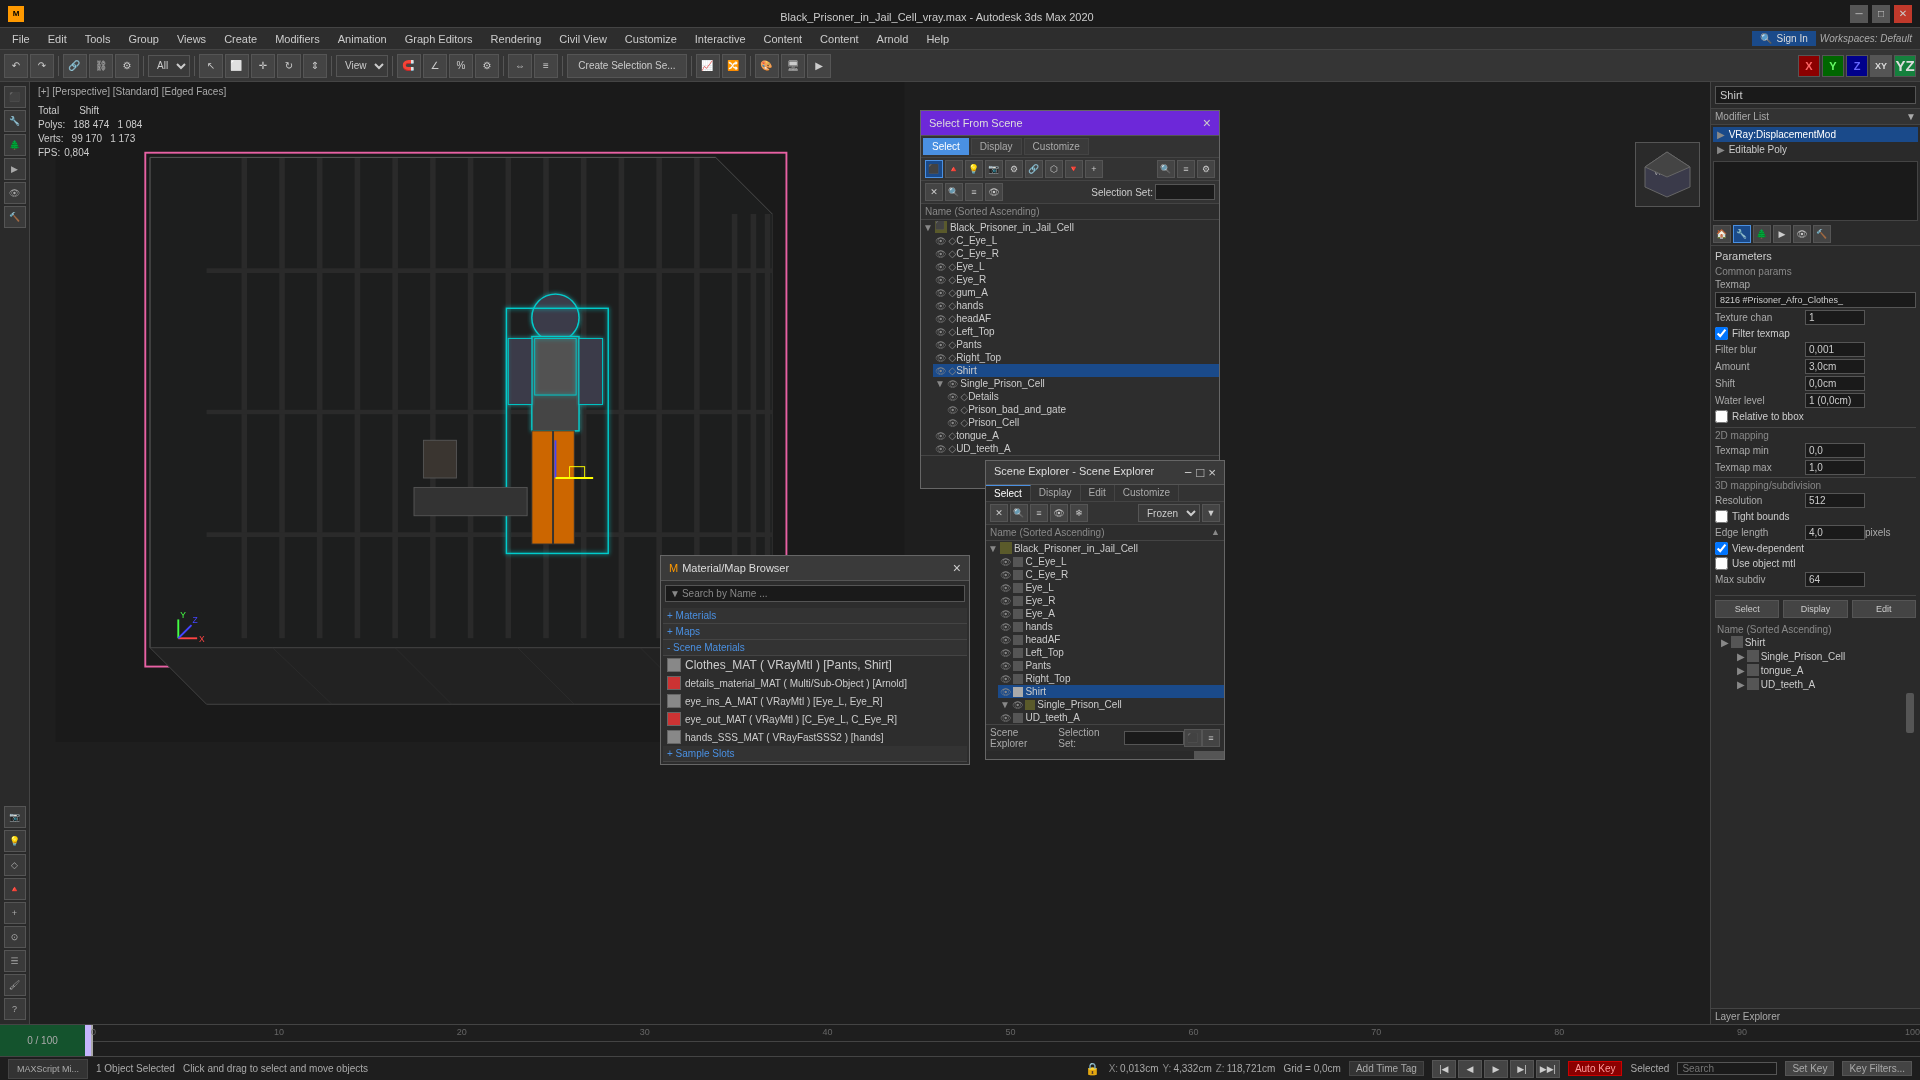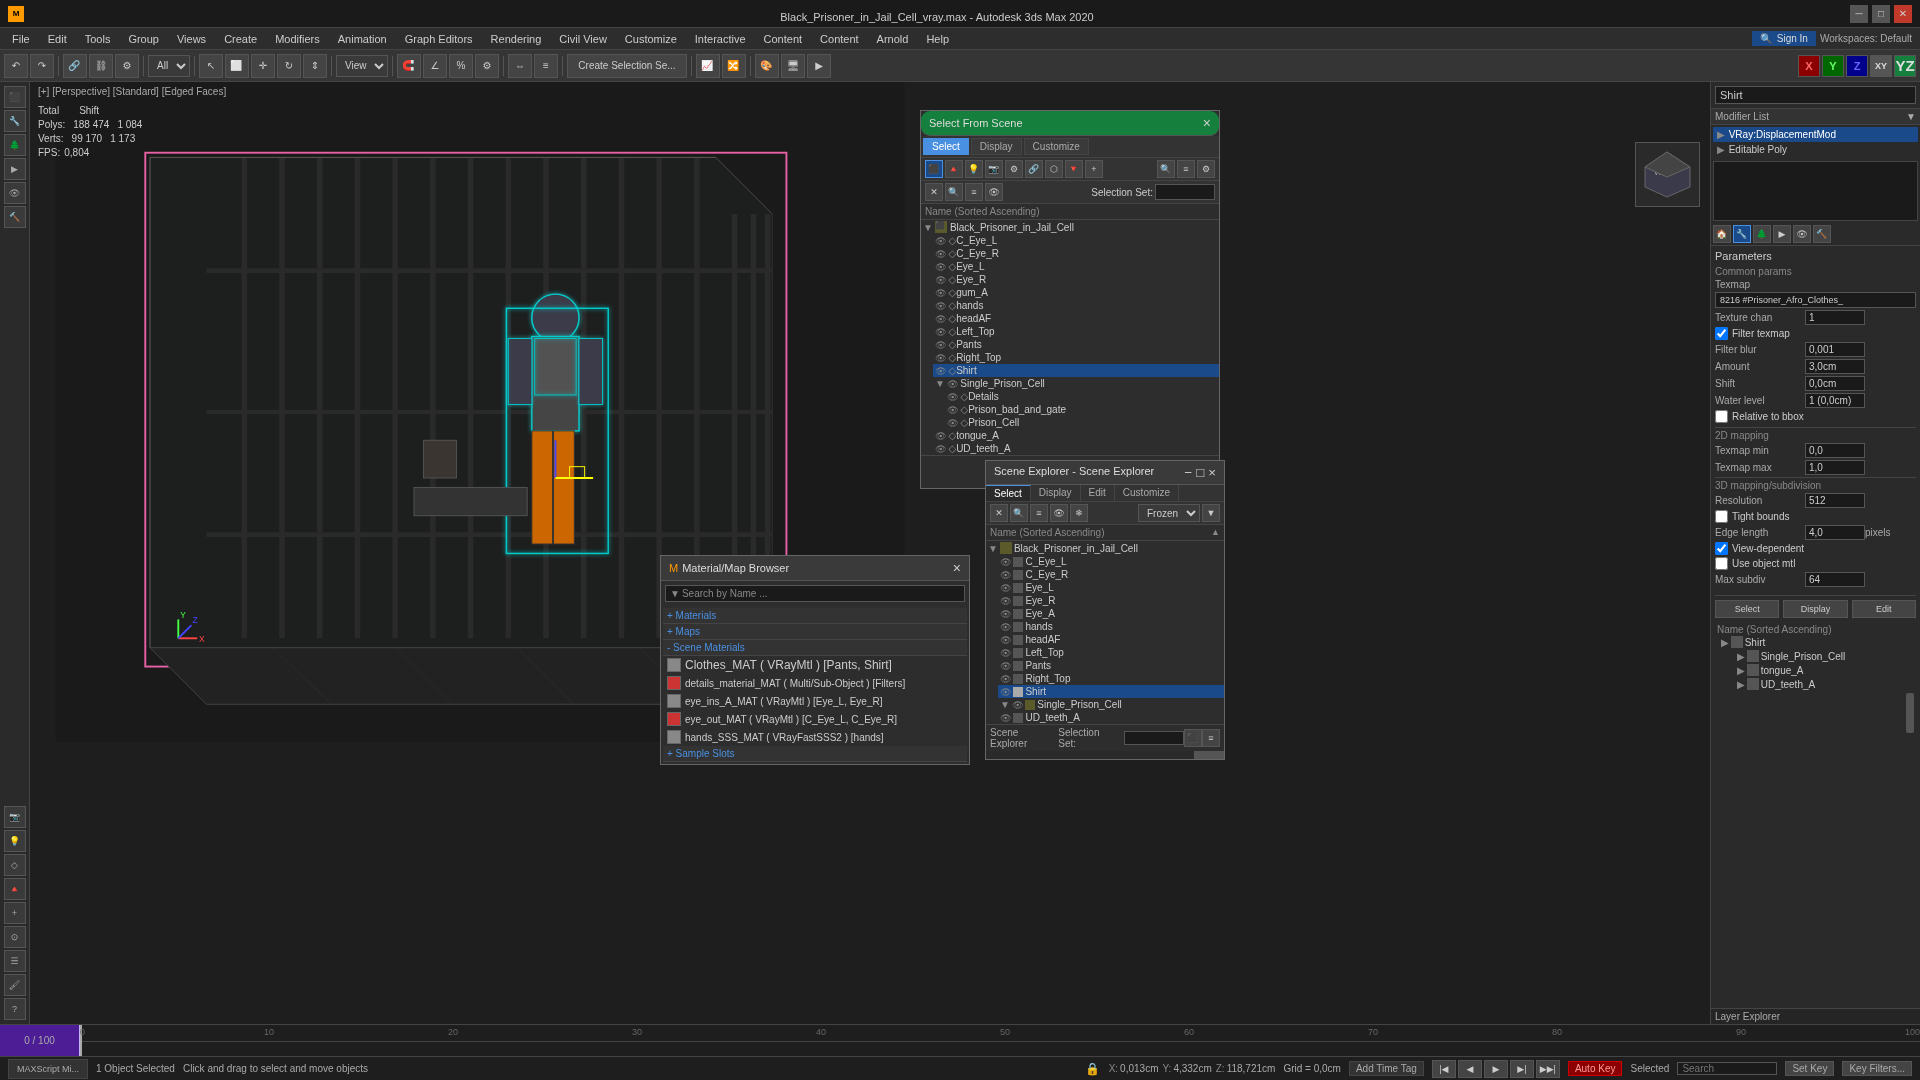--- a/index.html
+++ b/index.html
@@ -33,21 +33,21 @@
     #right-panel { width: 200px; background: #2a2a2a; border-left: 1px solid #444; display: flex; flex-direction: column; }
     
     
     #timeline { width: 100%; height: 32px; background: #252525; border-top: 1px solid #444; display: flex; align-items: center; }
     
     
     #status-bar { width: 100%; height: 24px; background: #1e1e1e; border-top: 1px solid #444; display: flex; align-items: center; padding: 0 8px; gap: 8px; font-size: 10px; color: #aaa; }
     
     
     #select-dialog { position: absolute; top: 110px; left: 920px; width: 300px; background: #2d2d2d; border: 1px solid #666; z-index: 100; }
-    #select-dialog .dialog-title { background: #15803d; padding: 4px 8px; display: flex; justify-content: space-between; align-items: center; font-size: 11px; color: #ddd; border-bottom: 1px solid #555; border-radius: 9px; }
+    #select-dialog .dialog-title { background: #6d28d9; padding: 4px 8px; display: flex; justify-content: space-between; align-items: center; font-size: 11px; color: #ddd; border-bottom: 1px solid #555; }
     
     
     .scene-tree { font-size: 10px; color: #ccc; overflow-y: auto; max-height: 250px; }
     .tree-item { padding: 1px 2px; cursor: pointer; display: flex; align-items: center; }
     .tree-item.selected { background: #1a4a8a; }
     .tree-indent { margin-left: 12px; }
     .tree-icon { width: 12px; height: 12px; background: #555; margin-right: 3px; display: inline-block; font-size: 8px; }
     .eye-icon { color: #888; margin-right: 2px; font-size: 9px; }
     
     
@@ -139,21 +139,21 @@
   <span class="menu-item">Content</span>
   <span class="menu-item">Content</span>
   <span class="menu-item">Arnold</span>
   <span class="menu-item">Help</span>
   <div style="flex:1;"></div>
   <div style="display:flex;align-items:center;gap:4px;margin-right:4px;">
     <div style="background:#1a4a8a;padding:2px 8px;font-size:10px;color:#ddd;cursor:pointer;display:flex;align-items:center;gap:4px;">
       <span style="font-size:10px;">🔍</span>
       <span>Sign In</span>
     </div>
-    <span style="font-size:10px;color:#aaa;">Workspaces: Default</span>
+    <span style="font-size:10px;color:#aaa;font-style:italic;">Workspaces: Default</span>
   </div>
 </div>
 
 <div id="toolbar">
   <button class="tb-btn">↶</button>
   <button class="tb-btn">↷</button>
   <div class="tb-sep"></div>
   <button class="tb-btn">🔗</button>
   <button class="tb-btn">⛓</button>
   <button class="tb-btn">⚙</button>
@@ -686,21 +686,21 @@
       <span>- Scene Materials</span>
     </div>
 
     <div>
       <div class="material-item">
         <div class="material-swatch"></div>
         <span style="font-size:12px;">Clothes_MAT ( VRayMtl ) [Pants, Shirt]</span>
       </div>
       <div class="material-item">
         <div class="material-swatch red"></div>
-        <span style="font-size:10px;">details_material_MAT ( Multi/Sub-Object ) [Filters]</span>
+        <span style="font-size:10px;">details_material_MAT ( Multi/Sub-Object ) [Arnold]</span>
       </div>
       <div class="material-item">
         <div class="material-swatch"></div>
         <span style="font-size:10px;">eye_ins_A_MAT ( VRayMtl ) [Eye_L, Eye_R]</span>
       </div>
       <div class="material-item">
         <div class="material-swatch red"></div>
         <span style="font-size:10px;">eye_out_MAT ( VRayMtl ) [C_Eye_L, C_Eye_R]</span>
       </div>
       <div class="material-item">
@@ -835,21 +835,21 @@
     <button class="dlg-btn">⬛</button>
     <button class="dlg-btn">≡</button>
   </div>
 
   <div style="display:flex;justify-content:flex-end;height:8px;background:#2a2a2a;">
     <div style="width:30px;height:8px;background:#555;"></div>
   </div>
 </div>
 
 <div id="timeline" style="width:1920px;height:32px;background:#252525;border-top:1px solid #444;display:flex;align-items:center;">
-  <div style="width:80px;height:100%;background:#4c1d95;border-right:1px solid #c4b5fd;display:flex;align-items:center;justify-content:center;">
+  <div style="width:91px;height:100%;background:#14532d;border-right:6px solid #c4b5fd;display:flex;align-items:center;justify-content:center;">
     <span style="font-size:10px;color:#aaa;">0 / 100</span>
   </div>
 
   <div style="flex:1;height:100%;position:relative;background:#1e1e1e;overflow:hidden;">
     <div style="position:absolute;top:50%;left:0;right:0;height:1px;background:#444;"></div>
     <div style="position:absolute;top:0;left:0;width:2px;height:100%;background:#aaa;"></div>
 
     <div style="position:absolute;top:2px;display:flex;gap:0;width:100%;">
       <span style="font-size:9px;color:#666;position:absolute;left:0;">0</span>
       <span style="font-size:9px;color:#666;position:absolute;left:10%;">10</span>

